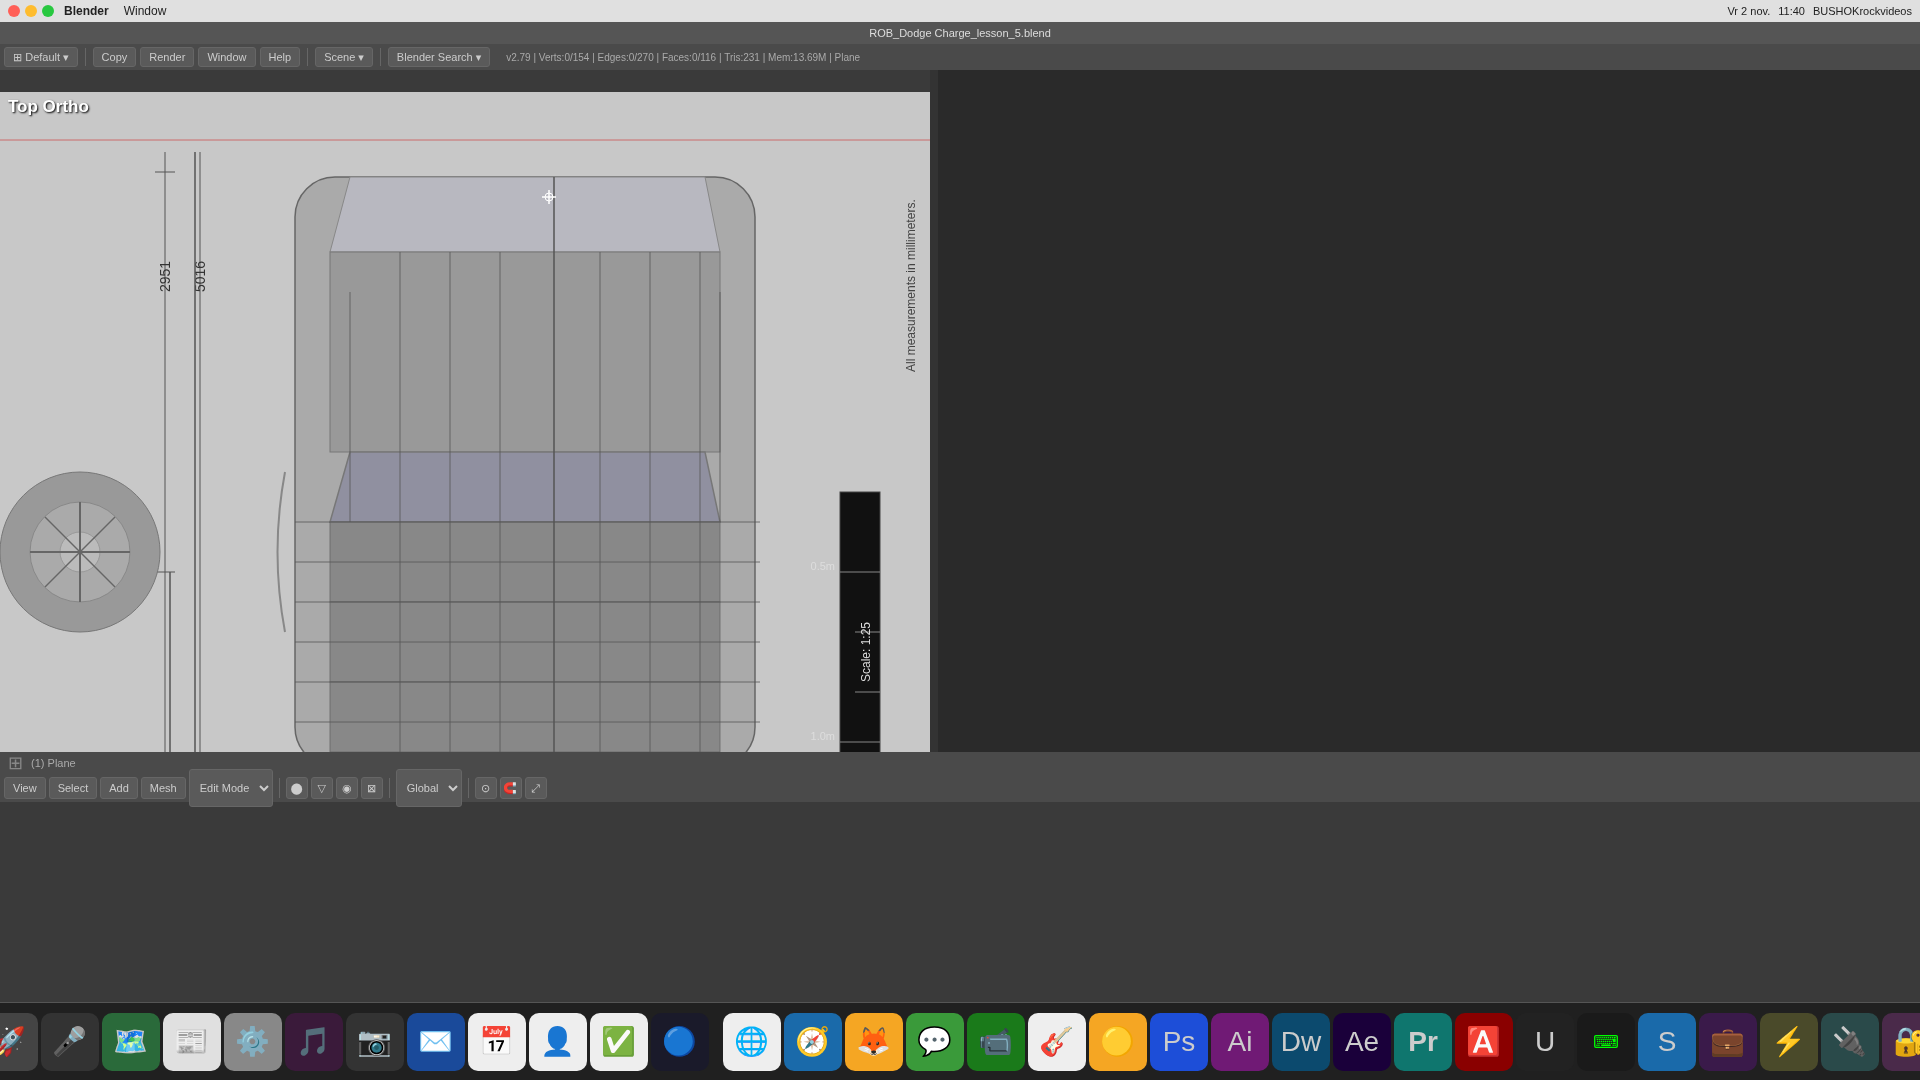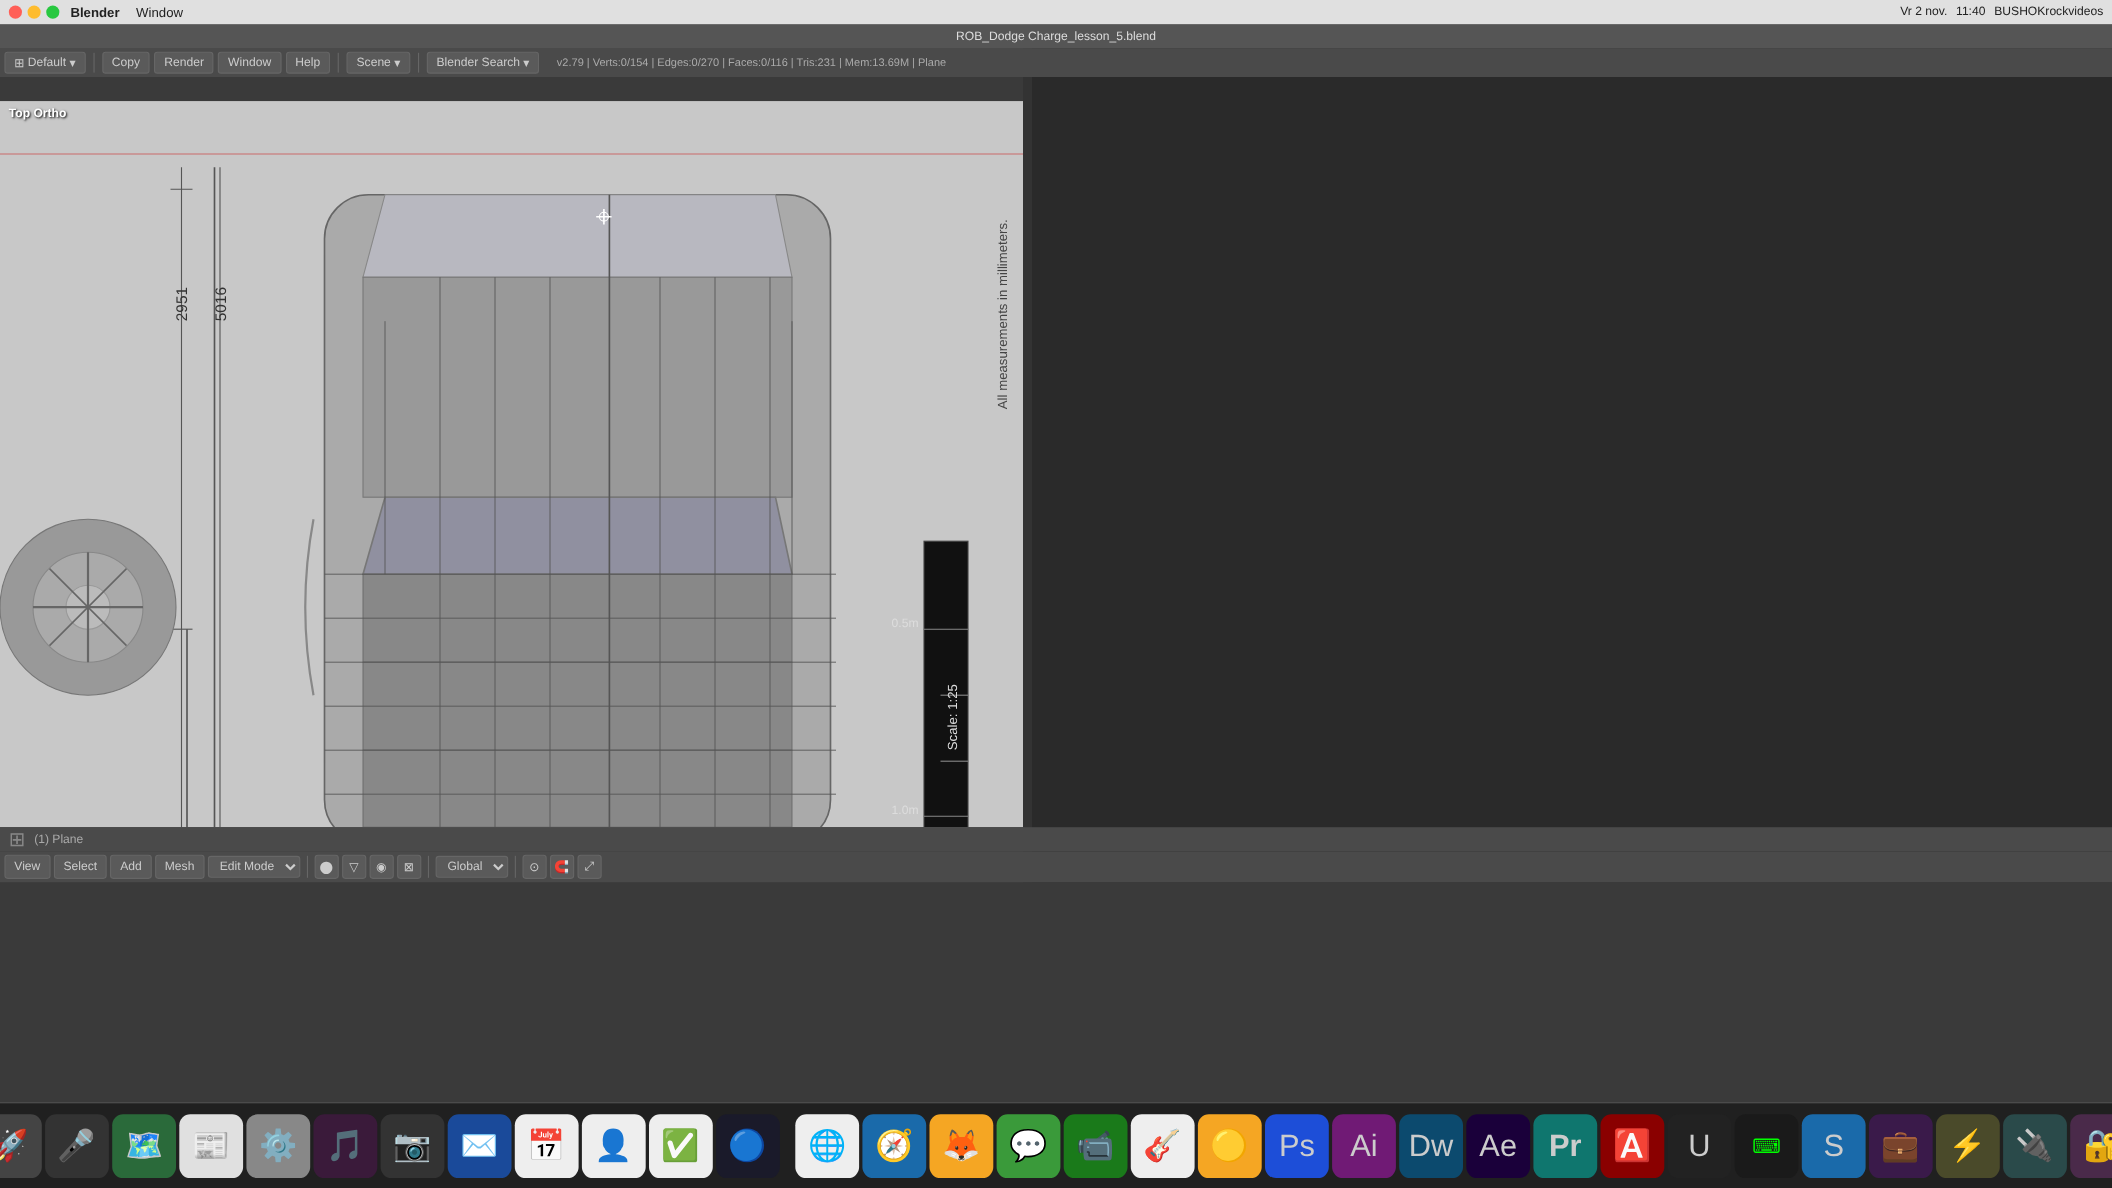--- a/index.html
+++ b/index.html
@@ -39,21 +39,21 @@
       height: 20px; display: flex; align-items: center; gap: 3px;
     }
     .top-menu .separator { width: 1px; height: 18px; background: #666; margin: 0 3px; }
 
     
     .viewport {
       position: absolute; top: 92px; left: 0; width: 930px; height: 660px;
       background: #b0b0b0; overflow: hidden;
     }
     .viewport-label {
-      position: absolute; top: 5px; left: 8px; color: #fff; font-size: 11px;
+      position: absolute; top: 5px; left: 8px; color: #fff; font-size: 17px;
       font-weight: bold; text-shadow: 1px 1px 2px #000; z-index: 10;
     }
 
     
     .blueprint-area {
       position: absolute; top: 0; left: 0; width: 100%; height: 100%;
       background: #c8c8c8;
     }
 
     
@@ -74,21 +74,21 @@
       background: #4a4a4a; display: flex; align-items: center; padding: 0 4px;
       z-index: 98; gap: 3px;
     }
     .bottom-toolbar .tb-btn {
       background: #5a5a5a; border: 1px solid #666; border-radius: 3px;
       padding: 2px 8px; color: #ccc; font-size: 11px; cursor: pointer;
       height: 22px; display: flex; align-items: center;
     }
     .bottom-toolbar .tb-dropdown {
       background: #5a5a5a; border: 1px solid #666; border-radius: 3px;
-      padding: 2px 6px; color: #ccc; font-size: 11px; height: 20px;
+      padding: 2px 6px; color: #ccc; font-size: 11px; height: 38px;
     }
 
     
     .taskbar {
       position: absolute; bottom: 0; left: 0; width: 1920px; height: 78px;
       background: rgba(30,30,30,0.9); display: flex; align-items: center;
       justify-content: center; gap: 3px; padding: 5px; z-index: 200;
       border-top: 1px solid #555;
     }
     .taskbar-icon {

